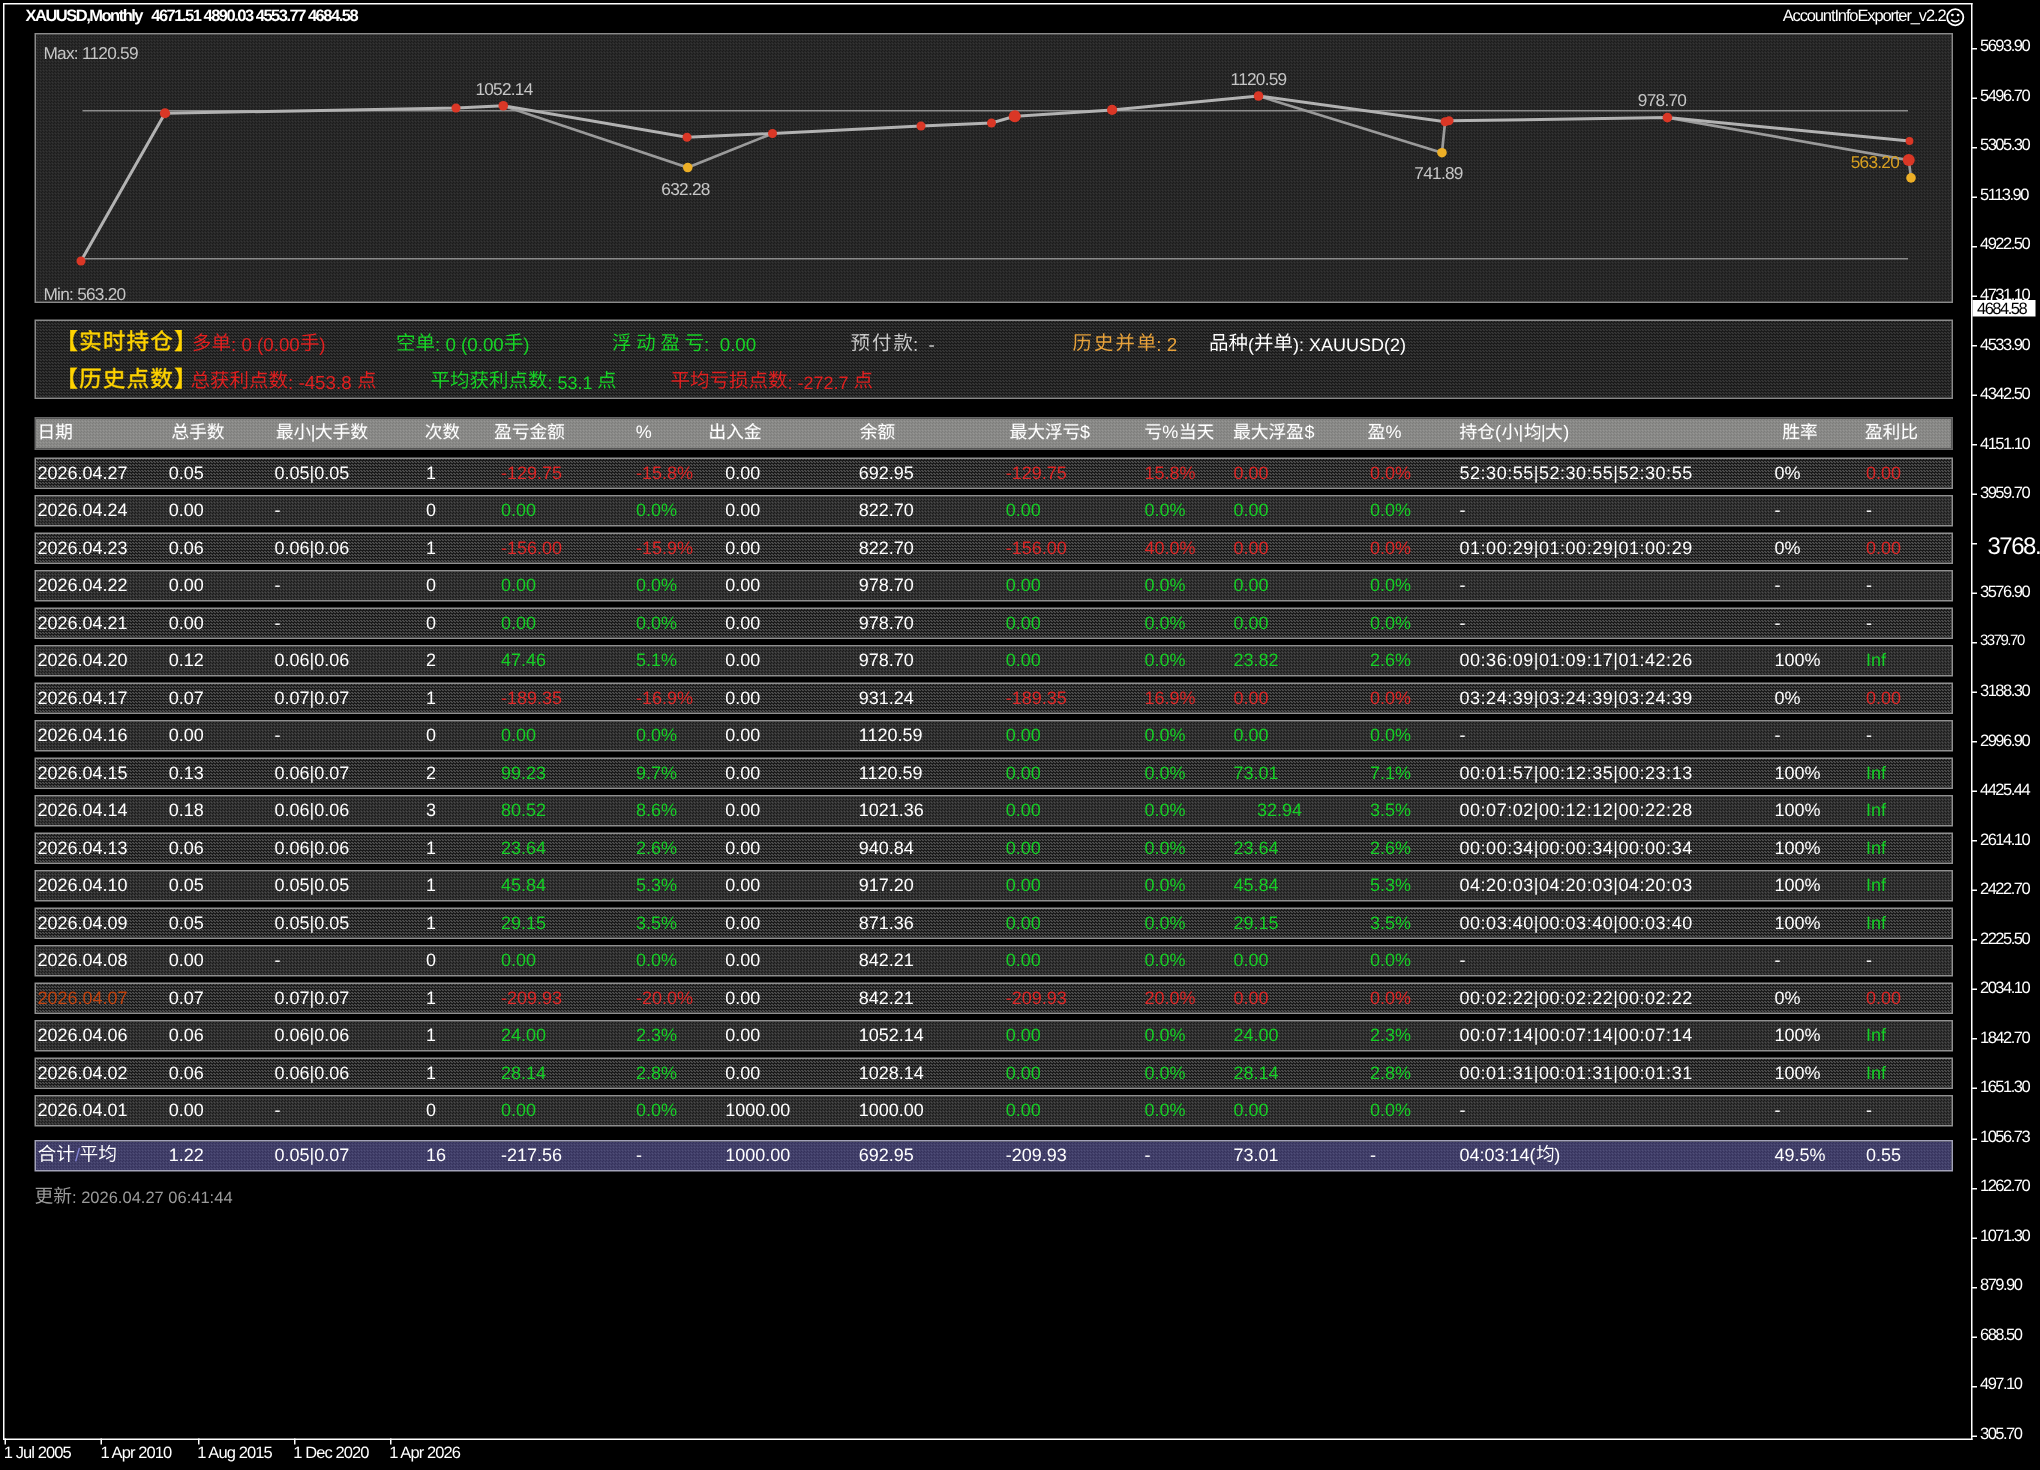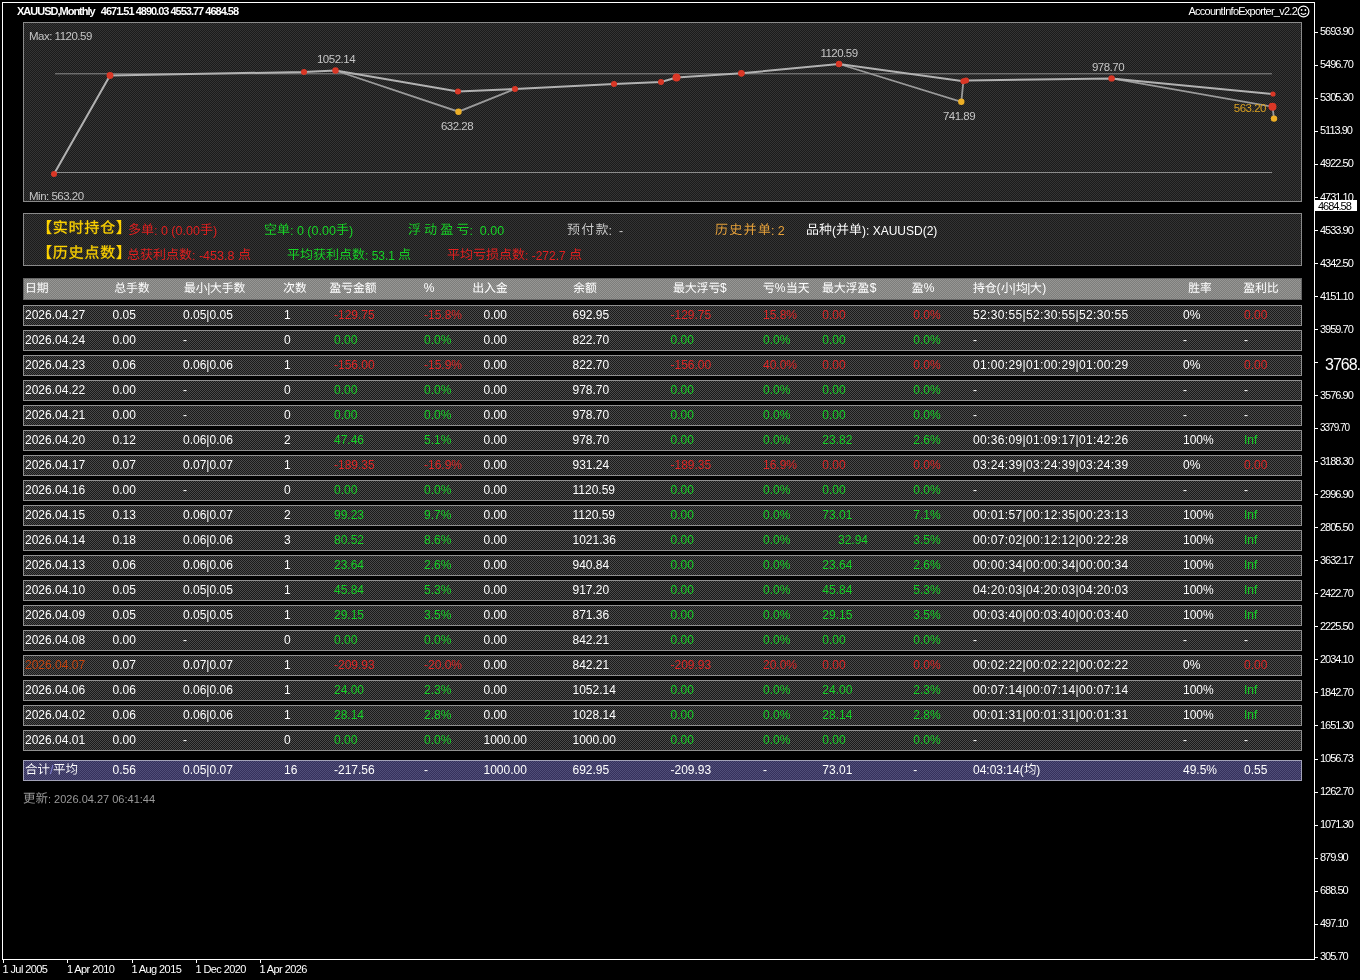--- a/index.html
+++ b/index.html
@@ -564,21 +564,21 @@
 <div class="cell" style="left:1183px;top:730px;color:#ffffff">-</div>
 <div class="cell" style="left:1244px;top:730px;color:#ffffff">-</div>
 <div class="row" style="top:760px;height:21px;background:repeating-conic-gradient(#504e79 0% 25%, #35315c 0% 50%) 0 0/2px 2px;border-color:#a2a2b8"></div>
 <div class="cell" style="left:25px;top:760px;color:#fff"><svg class="cj" style="vertical-align:-1.88px" width="25.0" height="12.5" viewBox="0 0 25.0 12.5">
       <use href="#g47" transform="translate(0.0 10.62) scale(0.012500 -0.012500)"></use>
       <use href="#g48" transform="translate(12.5 10.62) scale(0.012500 -0.012500)"></use>
     </svg><span style="font-size:12px;color:#8585d6">/</span><svg class="cj" style="vertical-align:-1.88px" width="25.0" height="12.5" viewBox="0 0 25.0 12.5">
       <use href="#g28" transform="translate(0.0 10.62) scale(0.012500 -0.012500)"></use>
       <use href="#g29" transform="translate(12.5 10.62) scale(0.012500 -0.012500)"></use>
     </svg></div>
-<div class="cell" style="left:112.5px;top:760px;color:#fff">0.56</div>
+<div class="cell" style="left:112.5px;top:760px;color:#fff">1.22</div>
 <div class="cell" style="left:183px;top:760px;color:#fff">0.05|0.07</div>
 <div class="cell" style="left:284px;top:760px;color:#fff">16</div>
 <div class="cell" style="left:334px;top:760px;color:#fff">-217.56</div>
 <div class="cell" style="left:424px;top:760px;color:#fff">-</div>
 <div class="cell" style="left:483.5px;top:760px;color:#fff">1000.00</div>
 <div class="cell" style="left:572.5px;top:760px;color:#fff">692.95</div>
 <div class="cell" style="left:670.5px;top:760px;color:#fff">-209.93</div>
 <div class="cell" style="left:763px;top:760px;color:#fff">-</div>
 <div class="cell" style="left:822.3px;top:760px;color:#fff">73.01</div>
 <div class="cell" style="left:913.3px;top:760px;color:#fff">-</div>
@@ -615,23 +615,23 @@
 <div class="lbl" style="left:1325px;top:356.6px;font-size:16px;color:#fff;letter-spacing:-1.0px">3768.30</div>
 <div class="hline" style="left:1314px;top:395.1px;width:4px;height:1px"></div>
 <div class="lbl" style="left:1320px;top:389.6px;font-size:11px;color:#fff;letter-spacing:-1.0px">3576.90</div>
 <div class="hline" style="left:1314px;top:428.2px;width:4px;height:1px"></div>
 <div class="lbl" style="left:1320px;top:422.7px;font-size:10px;color:#fff;letter-spacing:-1.0px">3379.70</div>
 <div class="hline" style="left:1314px;top:461.2px;width:4px;height:1px"></div>
 <div class="lbl" style="left:1320px;top:455.7px;font-size:11px;color:#fff;letter-spacing:-1.0px">3188.30</div>
 <div class="hline" style="left:1314px;top:494.2px;width:4px;height:1px"></div>
 <div class="lbl" style="left:1320px;top:488.7px;font-size:11px;color:#fff;letter-spacing:-1.0px">2996.90</div>
 <div class="hline" style="left:1314px;top:527.2px;width:4px;height:1px"></div>
-<div class="lbl" style="left:1320px;top:521.8px;font-size:11px;color:#fff;letter-spacing:-1.0px">2805.50</div>
+<div class="lbl" style="left:1320px;top:521.8px;font-size:11px;color:#fff;letter-spacing:-1.0px">4425.44</div>
 <div class="hline" style="left:1314px;top:560.3px;width:4px;height:1px"></div>
-<div class="lbl" style="left:1320px;top:554.8px;font-size:11px;color:#fff;letter-spacing:-1.0px">3632.17</div>
+<div class="lbl" style="left:1320px;top:554.8px;font-size:11px;color:#fff;letter-spacing:-1.0px">2614.10</div>
 <div class="hline" style="left:1314px;top:593.3px;width:4px;height:1px"></div>
 <div class="lbl" style="left:1320px;top:587.8px;font-size:11px;color:#fff;letter-spacing:-1.0px">2422.70</div>
 <div class="hline" style="left:1314px;top:626.3px;width:4px;height:1px"></div>
 <div class="lbl" style="left:1320px;top:620.8px;font-size:11px;color:#fff;letter-spacing:-1.0px">2225.50</div>
 <div class="hline" style="left:1314px;top:659.4px;width:4px;height:1px"></div>
 <div class="lbl" style="left:1320px;top:653.9px;font-size:11px;color:#fff;letter-spacing:-1.0px">2034.10</div>
 <div class="hline" style="left:1314px;top:692.4px;width:4px;height:1px"></div>
 <div class="lbl" style="left:1320px;top:686.9px;font-size:11px;color:#fff;letter-spacing:-1.0px">1842.70</div>
 <div class="hline" style="left:1314px;top:725.4px;width:4px;height:1px"></div>
 <div class="lbl" style="left:1320px;top:719.9px;font-size:11px;color:#fff;letter-spacing:-1.0px">1651.30</div>

